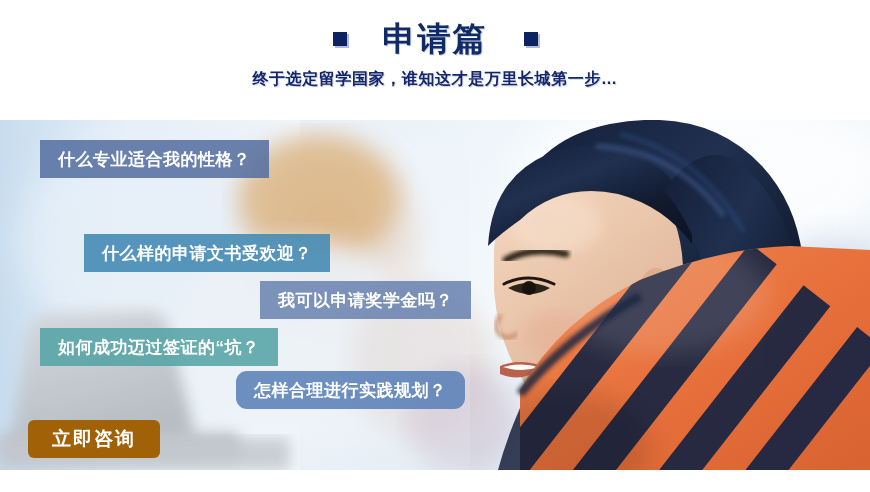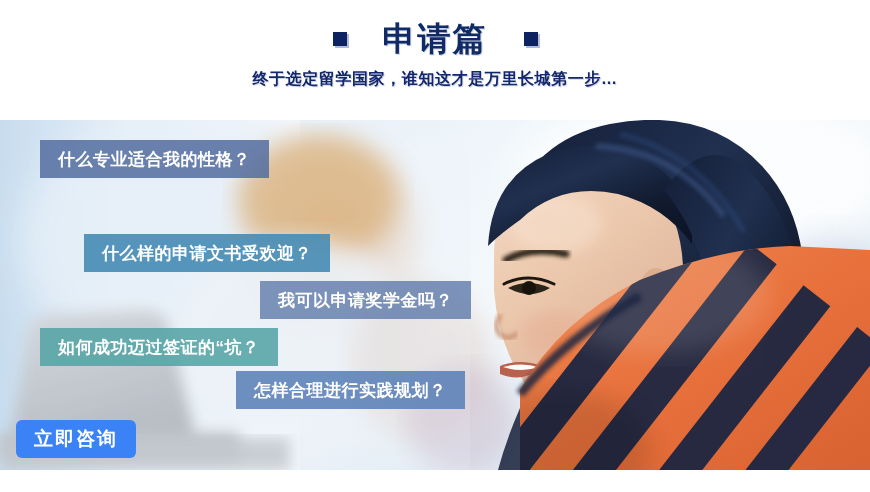--- a/index.html
+++ b/index.html
@@ -108,34 +108,34 @@
     white-space: nowrap;
     z-index: 4;
     box-sizing: border-box;
   }
 
   .b1 { left: 40px;  top: 140px; background: rgba(84,110,160,0.86); }
   .b2 { left: 155px; top: 187px; background: rgba(62,150,157,0.90); }
   .b3 { left: 52px;  top: 234px; background: rgba(70,139,180,0.90); margin-left: 32px; }
   .b4 { left: 216px; top: 281px; background: rgba(97,124,172,0.82); margin-left: 44px; }
   .b5 { left: 40px;  top: 328px; background: rgba(85,164,166,0.88); }
-  .b6 { left: 236px; top: 371px; background: rgba(90,129,183,0.88); }
+  .b6 { left: 236px; top: 371px; background: rgba(90,129,183,0.88); border-radius: 11px; }
   .b7 { left: 176px; top: 420px; background: rgba(72,136,174,0.92); }
 
   
   .cta {
     position: absolute;
-    left: 16px;
+    left: 28px;
     top: 420px;
     height: 38px;
-    padding: 0 18px;
+    padding: 0 24px;
     display: flex;
     align-items: center;
     justify-content: center;
-    background: #3b82f6;
+    background: #a16207;
     color: #ffffff;
     font-size: 19px;
     font-weight: bold;
     letter-spacing: 2px;
     border: none;
     border-radius: 6px;
     white-space: nowrap;
     cursor: pointer;
     z-index: 4;
     font-family: inherit;

